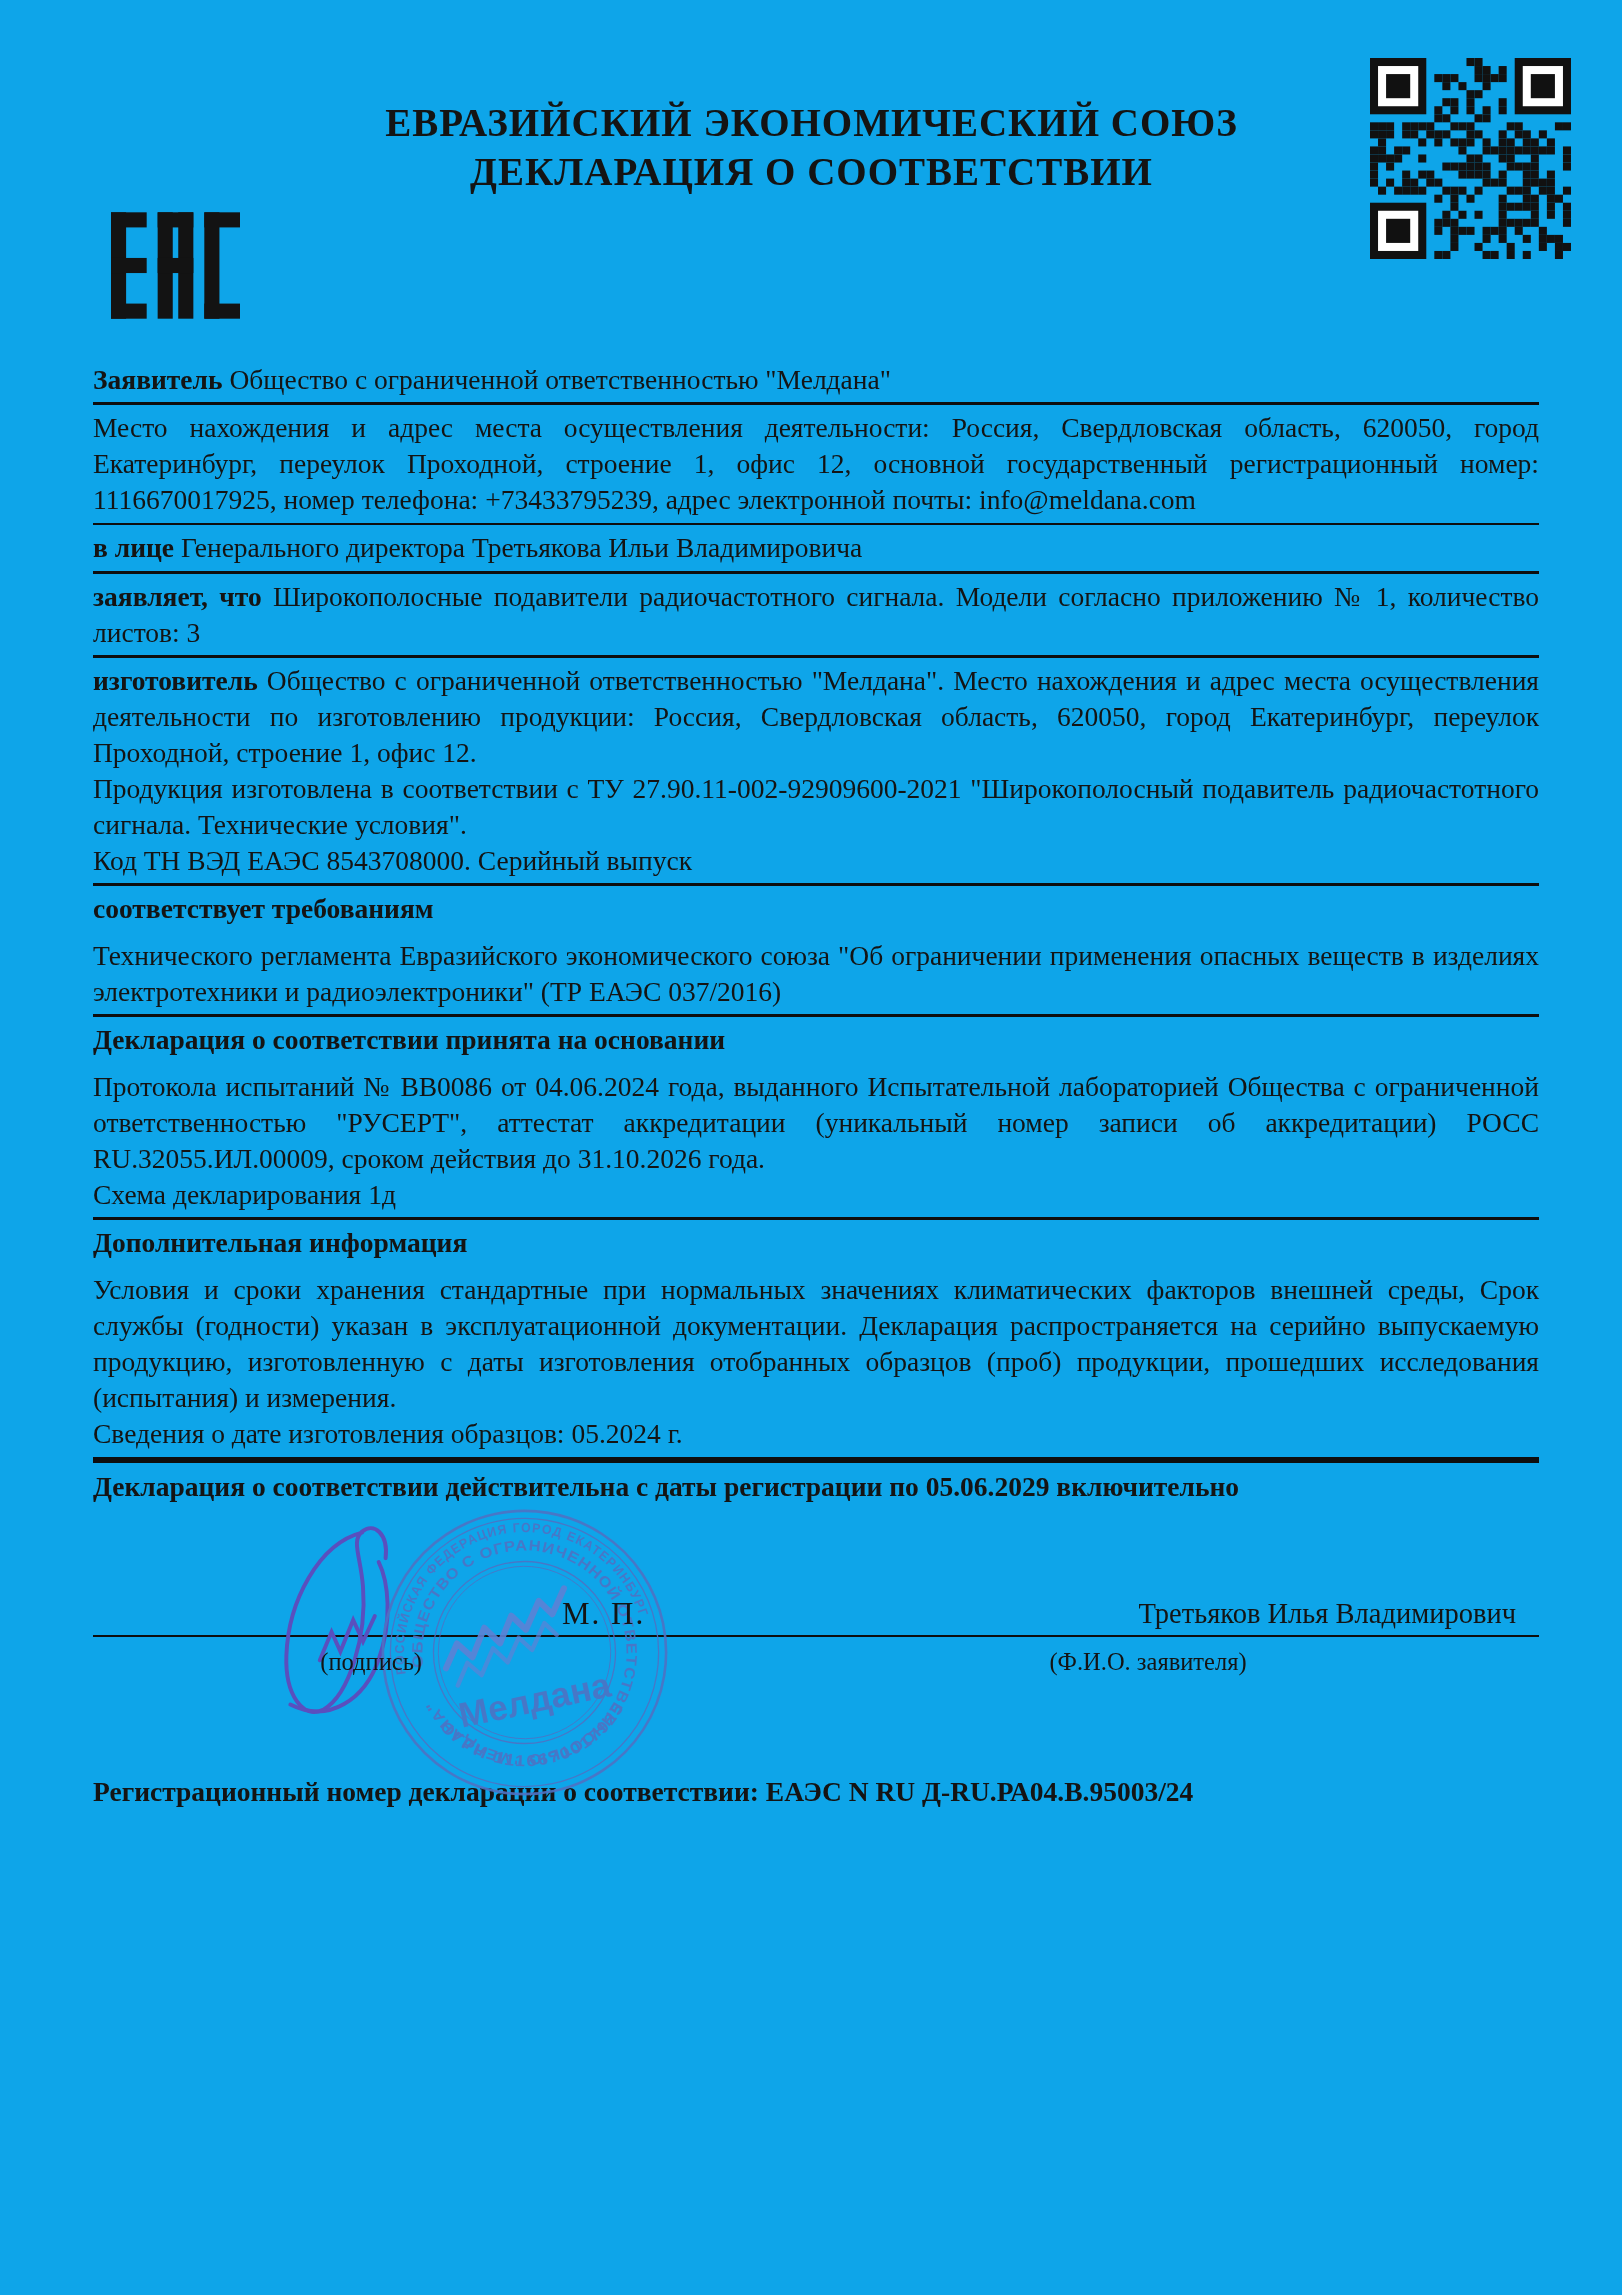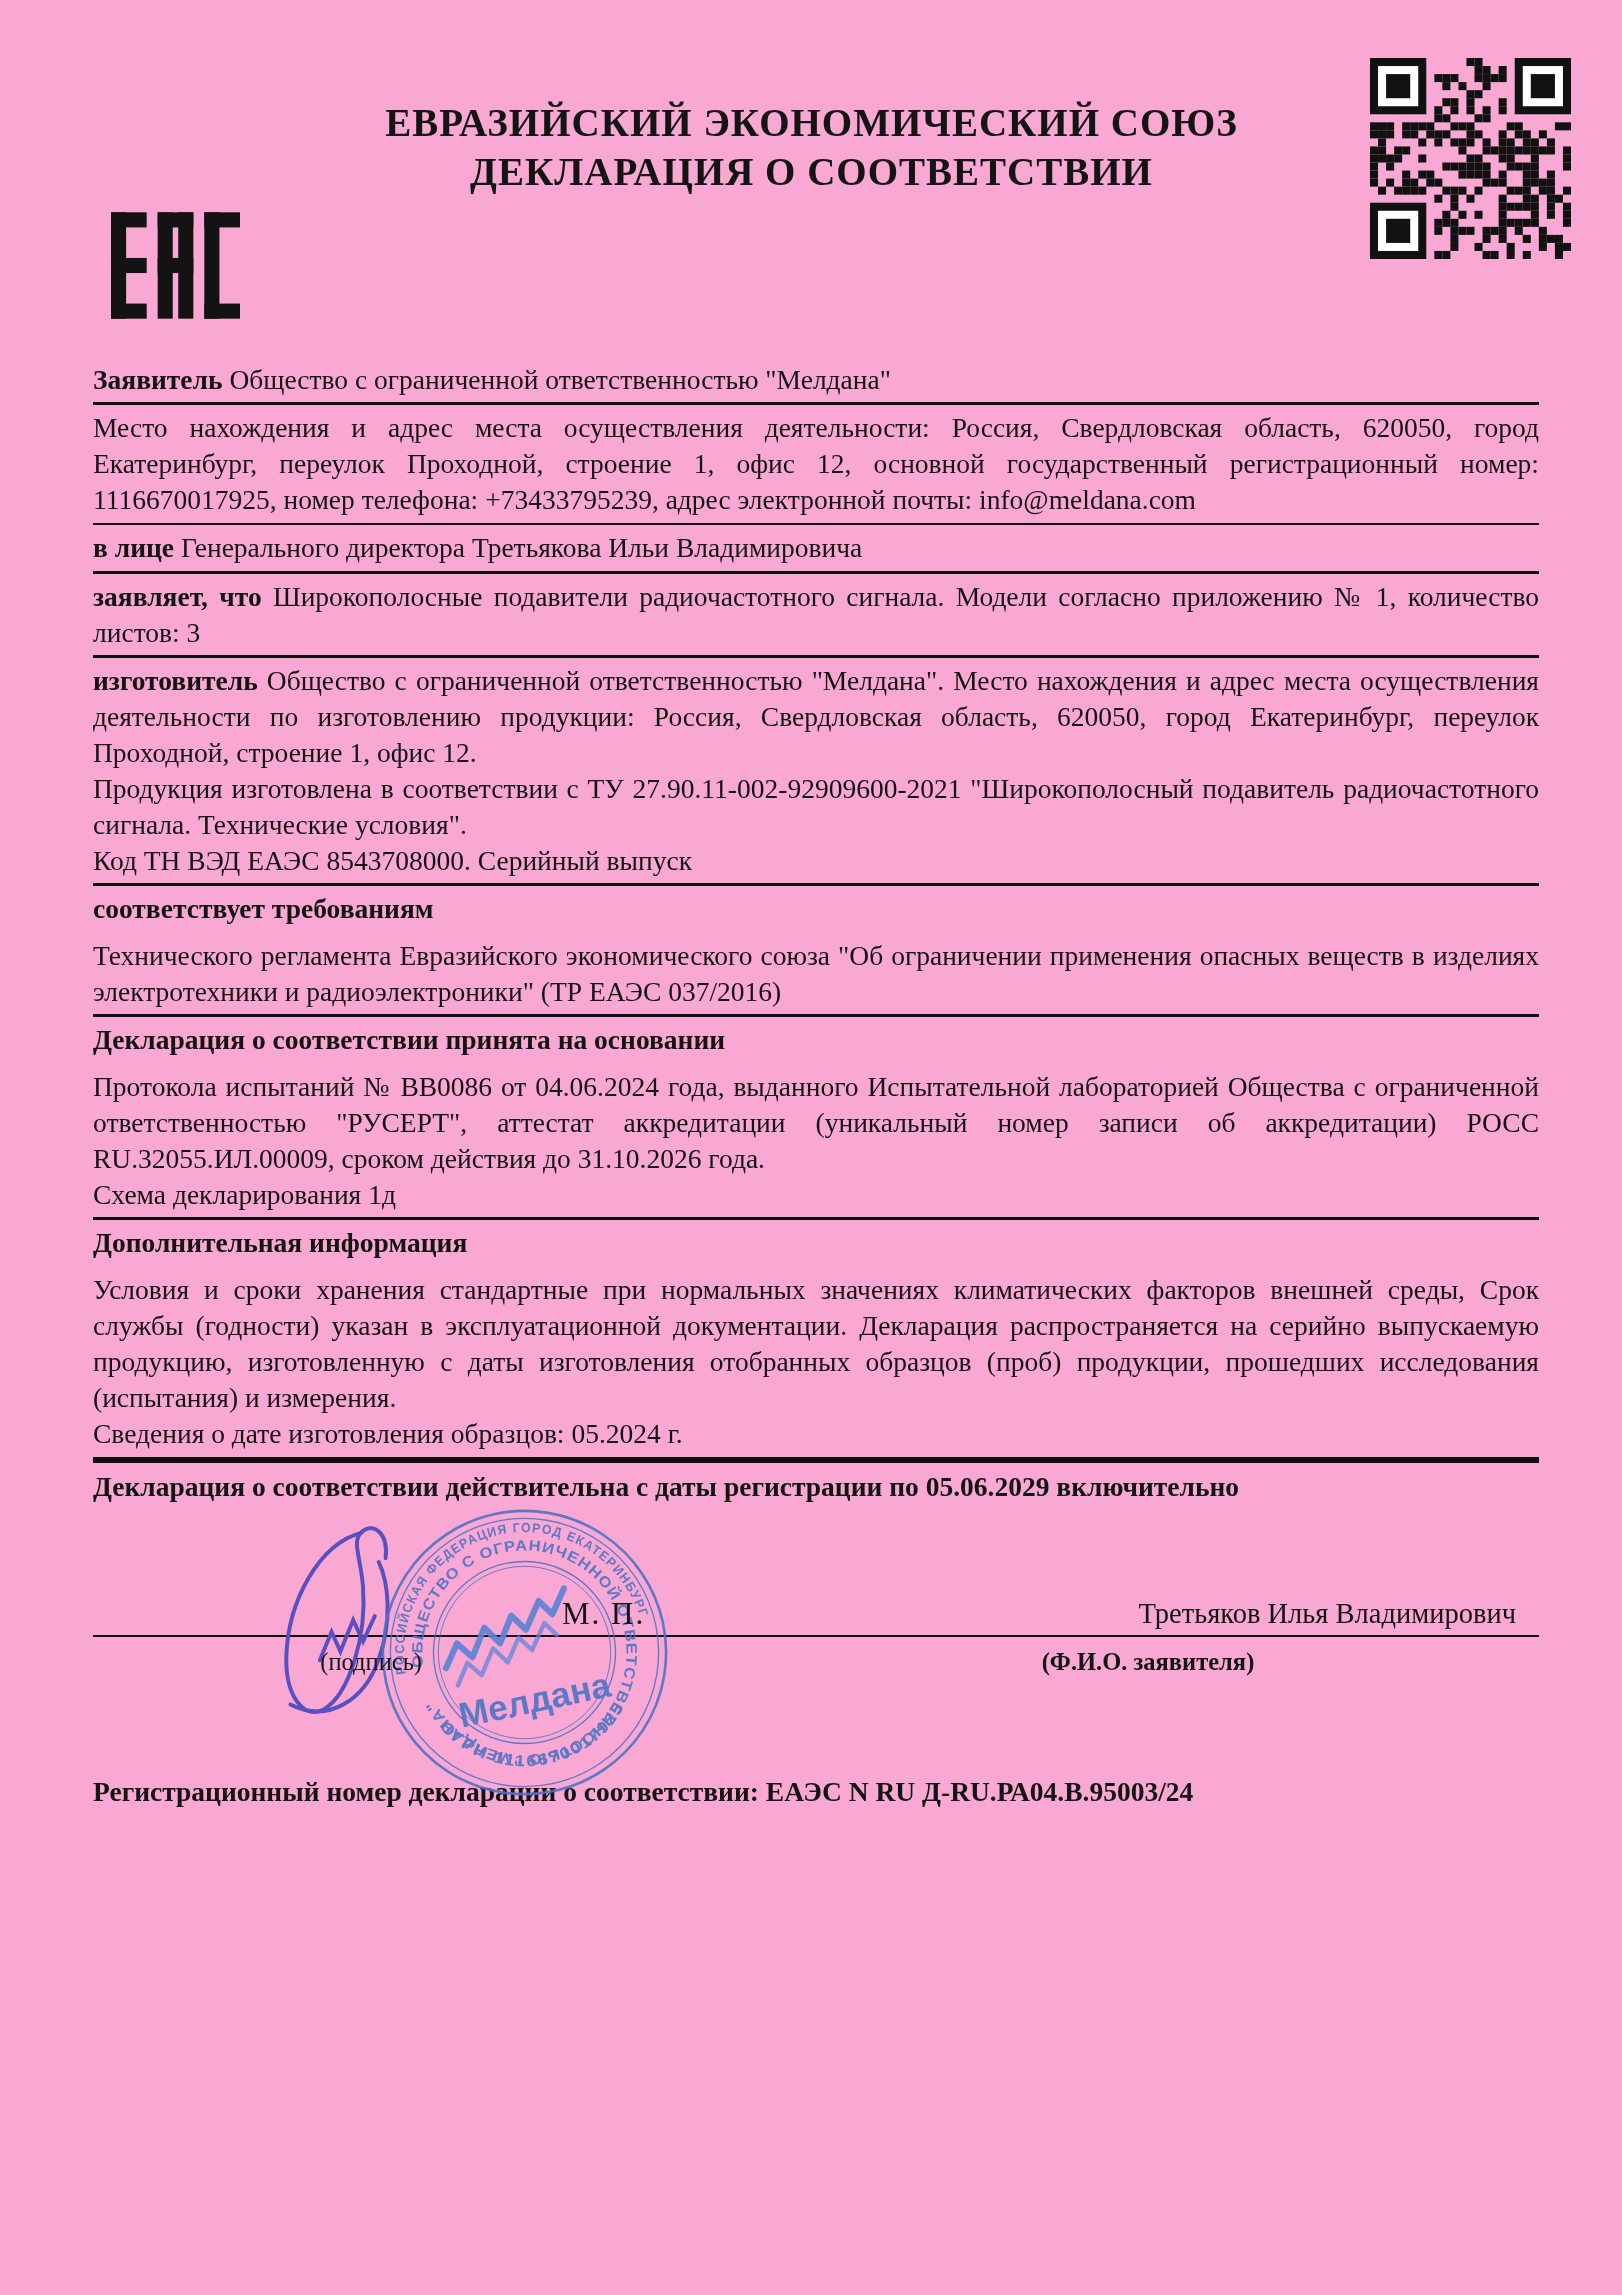--- a/index.html
+++ b/index.html
@@ -1,38 +1,38 @@
 <!DOCTYPE html>
 <html style="font-size:7.9px"><head>
 <meta charset="utf-8">
 <style>
   html,body { margin:0; padding:0; background:#e8e8e8; }
   .page {
-    position:relative; width:1623px; height:2295px; background:#f9a8d4;
+    position:relative; width:1623px; height:2295px; background:#0ea5e9;
     font-family:"Liberation Serif", serif; color:#141414; overflow:hidden;
   }
   .header { position:absolute; top:98px; left:0; width:100%; text-align:center;
     font-weight:bold; font-size:39px; line-height:49px; letter-spacing:1px; }
   .eac { position:absolute; left:111px; top:210px; width:129px; height:111px; }
   .qr  { position:absolute; left:1370px; top:58px; width:201px; height:201px; }
   .content { position:absolute; left:93px; top:338px; width:1446px;
     font-size:27.5px; line-height:36px;margin-top:24px; }
   p { margin:0; }
   .b { font-weight:bold; }
   .just { text-align:justify; }
   .rule { height:2.9px; background:#0e0e0e; margin:4.4px 0 4.9px 0; }
   .rule.thick { height:5.4px; margin:5.9px 0; }
   .gap { margin-top:10.8px; }
 
   .sig-block { position:relative; height:248px; margin-top:6.9px; }
   .sig-line { position:absolute; left:0; top:123px; width:1446px; height:2.5px; background:#0e0e0e; }
   .mp { position:absolute; left:469px; top:84px; font-size:31px; letter-spacing:2px; }
   .sig-caption { position:absolute; left:113px; top:132px; width:216px; text-align:right; font-size:24.5px; }
   .signer-name { position:absolute; left:687px; top:84px; width:736px; text-align:right; font-size:28.5px; }
-  .fio-caption { position:absolute; left:687px; top:132px; width:736px; text-align:center; font-size:24.5px;font-weight:bold; }
+  .fio-caption { position:absolute; left:687px; top:132px; width:736px; text-align:center; font-size:24.5px; }
   .stamp { position:absolute; left:282px; top:-8.8px; width:299px; height:299px; opacity:0.9; }
   .signature-svg { position:absolute; left:152px; top:0px; width:236px; height:221px; }
   .stamp text { font-family:"Liberation Sans", sans-serif; font-weight:bold; }
 
   .reg { font-weight:bold; margin-top:14.7px; }
   .reg-date { font-weight:bold; margin-top:34px; }
 </style>
 </head>
 <body>
 

